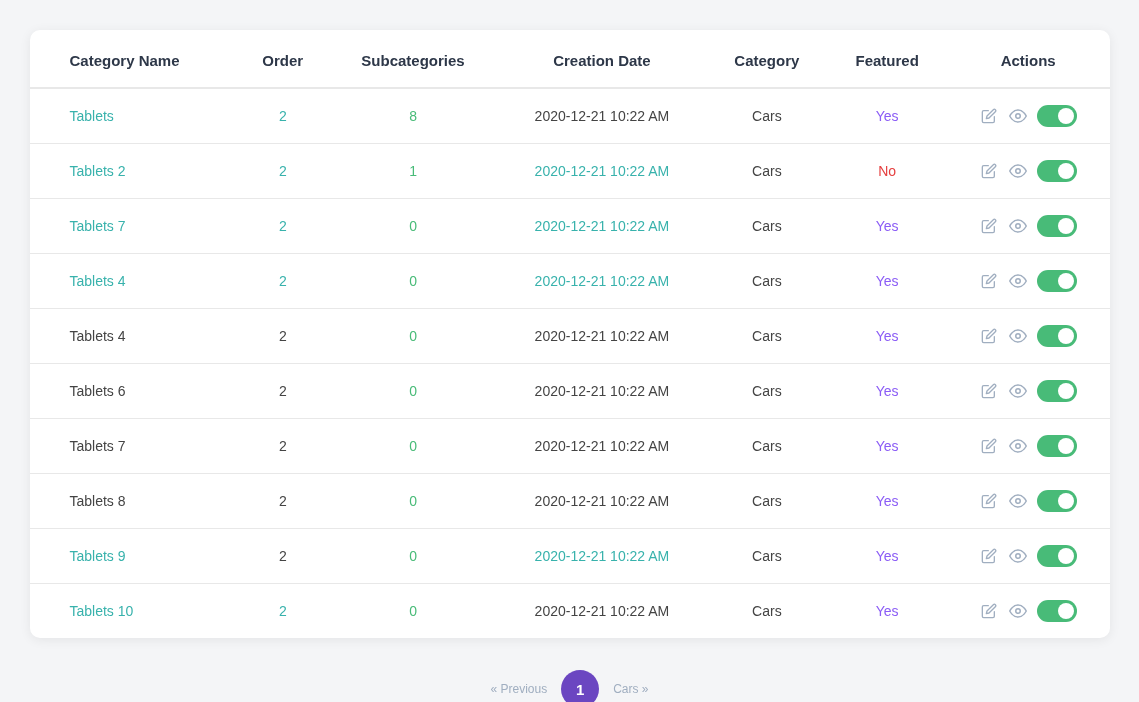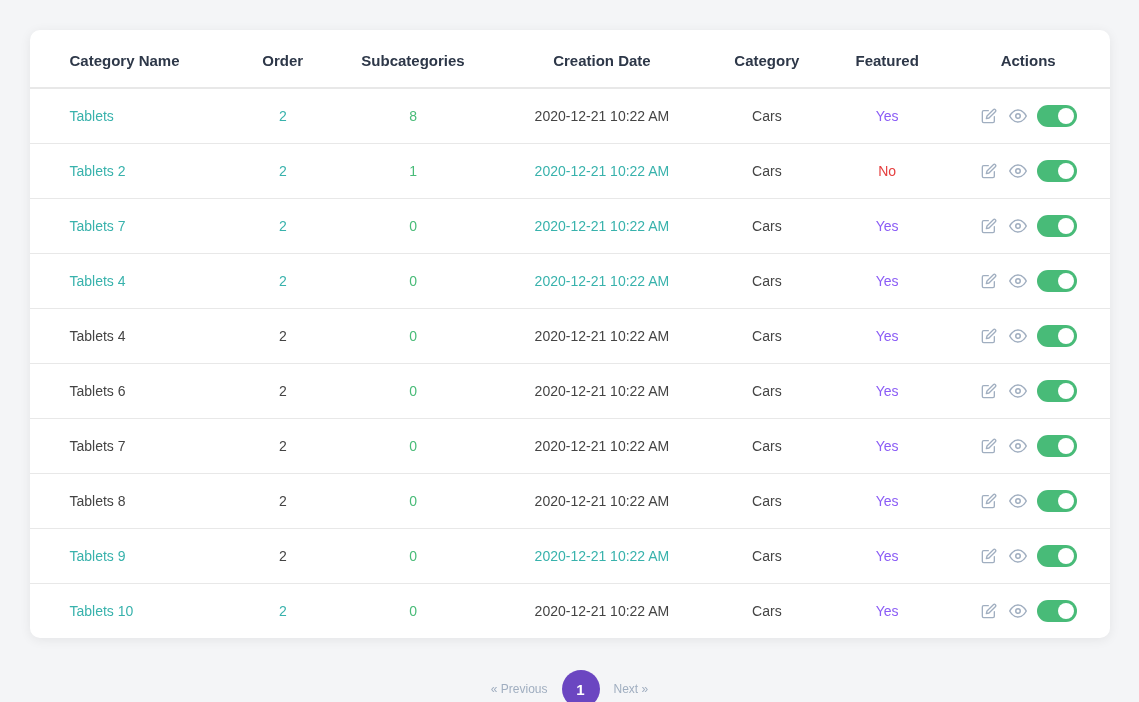--- a/index.html
+++ b/index.html
@@ -413,14 +413,14 @@
             </div>
           </td>
         </tr>
       </tbody>
   </table>
 </div>
 
 <div class="pagination">
   <button class="prev-btn">« Previous</button>
   <button class="page-num">1</button>
-  <button class="next-btn">Next »</button>
+  <button class="next-btn">Cars »</button>
 </div>
 
 </body></html>

